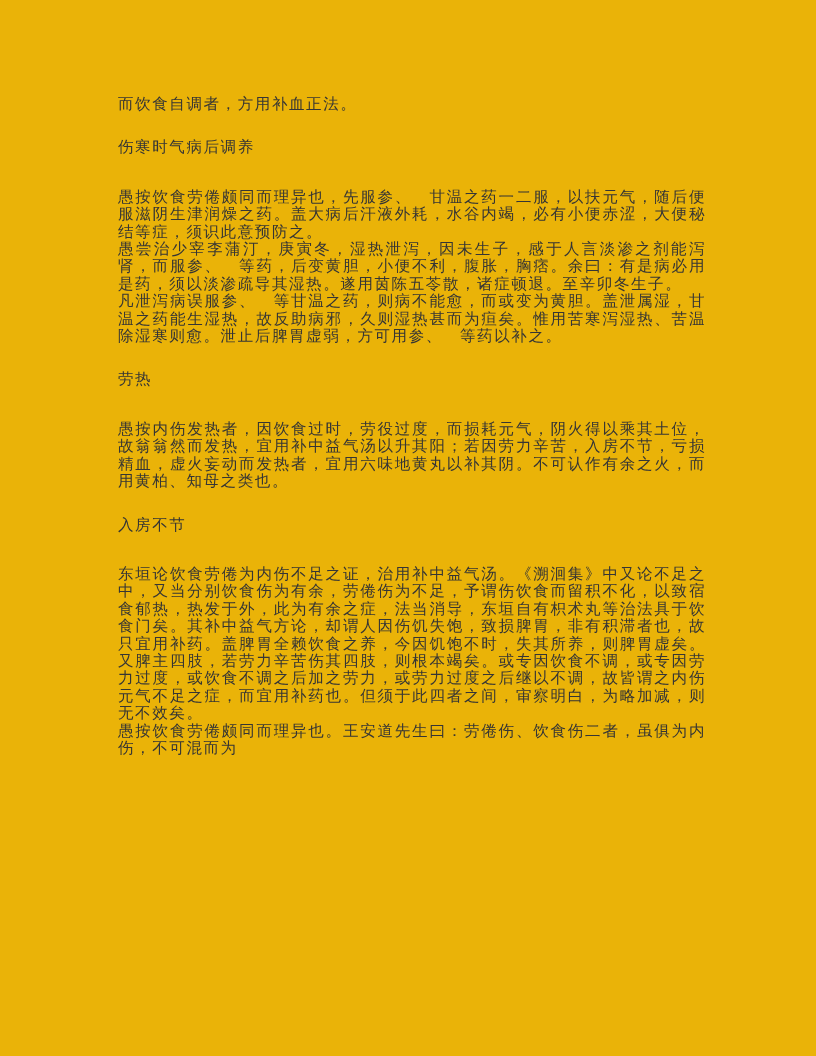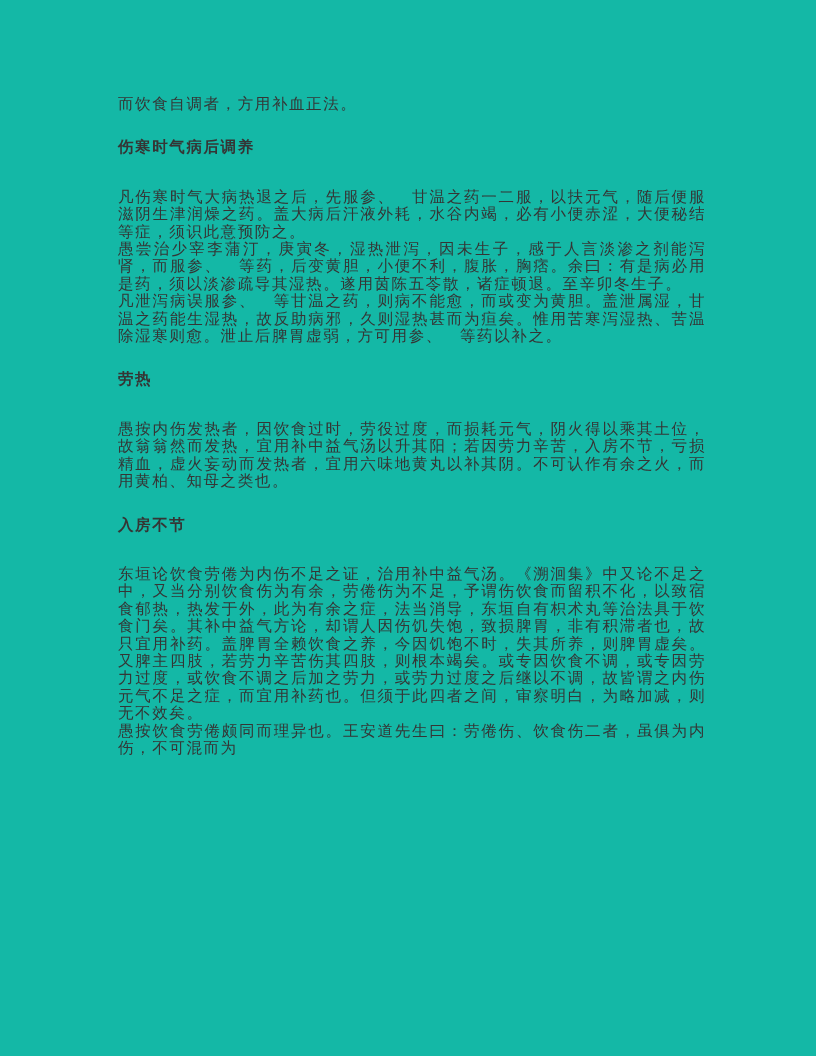--- a/index.html
+++ b/index.html
@@ -5,52 +5,52 @@
   html, body {
     margin: 0;
     padding: 0;
     background: #ffffff;
   }
   .page {
     position: relative;
     box-sizing: border-box;
     width: 816px;
     height: 1056px;
-    background: #14b8a6;
+    background: #eab308;
     padding: 95px 110px 0 118px;
     overflow: hidden;
   }
   .text-col {
     width: 588px;
     font-family: "Liberation Serif", "DejaVu Serif", serif;
     font-size: 15.5px;
     line-height: 17.4px;
     letter-spacing: 1.6px;
     color: #353535;
     text-align: justify;
   }
   .text-col p {
     margin: 0;
   }
   .text-col h2 {
     font-size: 15.5px;
-    font-weight: bold;
+    font-weight: normal;
     letter-spacing: 1.6px;
     margin: 26px 0 32px 0;
     text-align: left;
   }
 </style>
 </head>
 <body>
 
 <div class="page">
   <main class="text-col" id="doc-root" style="color: rgb(53, 53, 53);">
       <p>而饮食自调者，方用补血正法。</p>
       <h2>伤寒时气病后调养</h2>
-      <p>凡伤寒时气大病热退之后，先服参、　甘温之药一二服，以扶元气，随后便服滋阴生津润燥之药。盖大病后汗液外耗，水谷内竭，必有小便赤涩，大便秘结等症，须识此意预防之。</p>
+      <p>愚按饮食劳倦颇同而理异也，先服参、　甘温之药一二服，以扶元气，随后便服滋阴生津润燥之药。盖大病后汗液外耗，水谷内竭，必有小便赤涩，大便秘结等症，须识此意预防之。</p>
       <p>愚尝治少宰李蒲汀，庚寅冬，湿热泄泻，因未生子，感于人言淡渗之剂能泻肾，而服参、　等药，后变黄胆，小便不利，腹胀，胸痞。余曰：有是病必用是药，须以淡渗疏导其湿热。遂用茵陈五苓散，诸症顿退。至辛卯冬生子。</p>
       <p>凡泄泻病误服参、　等甘温之药，则病不能愈，而或变为黄胆。盖泄属湿，甘温之药能生湿热，故反助病邪，久则湿热甚而为疸矣。惟用苦寒泻湿热、苦温除湿寒则愈。泄止后脾胃虚弱，方可用参、　等药以补之。</p>
       <h2>劳热</h2>
       <p>愚按内伤发热者，因饮食过时，劳役过度，而损耗元气，阴火得以乘其土位，故翁翁然而发热，宜用补中益气汤以升其阳；若因劳力辛苦，入房不节，亏损精血，虚火妄动而发热者，宜用六味地黄丸以补其阴。不可认作有余之火，而用黄柏、知母之类也。</p>
       <h2>入房不节</h2>
       <p>东垣论饮食劳倦为内伤不足之证，治用补中益气汤。《溯洄集》中又论不足之中，又当分别饮食伤为有余，劳倦伤为不足，予谓伤饮食而留积不化，以致宿食郁热，热发于外，此为有余之症，法当消导，东垣自有枳术丸等治法具于饮食门矣。其补中益气方论，却谓人因伤饥失饱，致损脾胃，非有积滞者也，故只宜用补药。盖脾胃全赖饮食之养，今因饥饱不时，失其所养，则脾胃虚矣。又脾主四肢，若劳力辛苦伤其四肢，则根本竭矣。或专因饮食不调，或专因劳力过度，或饮食不调之后加之劳力，或劳力过度之后继以不调，故皆谓之内伤元气不足之症，而宜用补药也。但须于此四者之间，审察明白，为略加减，则无不效矣。</p>
       <p>愚按饮食劳倦颇同而理异也。王安道先生曰：劳倦伤、饮食伤二者，虽俱为内伤，不可混而为</p>
     </main>
 </div>
 

